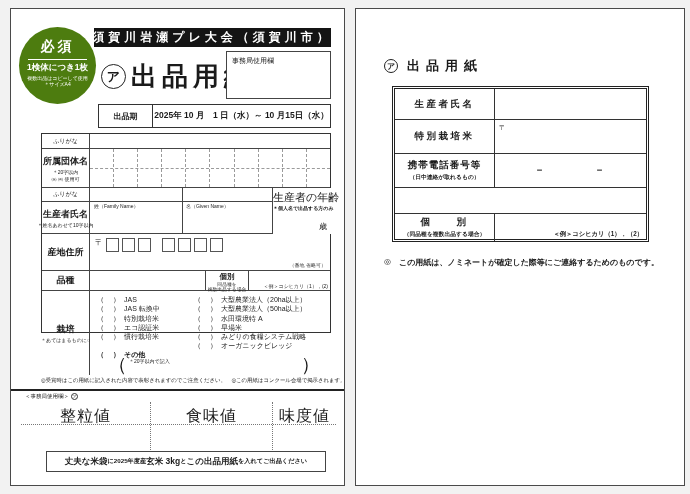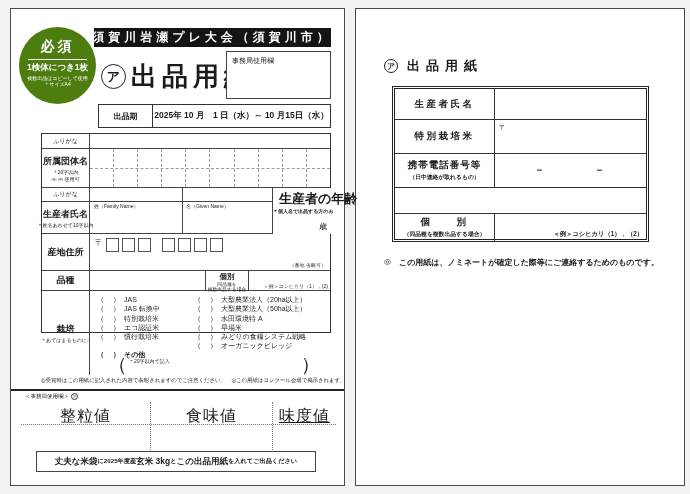--- a/index.html
+++ b/index.html
@@ -37,21 +37,21 @@
   .lab-note { font-size:5px; margin-top:1px; white-space:nowrap; }
 
   .org-grid { position:absolute; left:48px; top:0; right:0; bottom:0; display:flex; }
   .org-cell { flex:1; border-left:1px dashed #9a9a9a; }
   .org-cell:first-child { border-left:none; }
   .org-midline { position:absolute; left:48px; right:0; top:50%; border-top:1px dashed #9a9a9a; }
 
   .vline { position:absolute; top:0; bottom:0; border-left:1px solid #444; }
   .namecell-label { position:absolute; top:1px; font-size:5px; }
   .age-cell { position:absolute; left:230px; top:54px; width:59px; height:46px; border-left:1px solid #444; background:#fff; z-index:2; text-align:center; }
-  .age-title { font-size:13px; font-weight:bold; margin-top:2px; white-space:nowrap;margin-left:6px; }
+  .age-title { font-size:11px; font-weight:normal; margin-top:2px; white-space:nowrap; }
   .age-note { font-size:5px; font-weight:bold; white-space:nowrap; }
   .age-unit { position:absolute; right:4px; bottom:2px; font-size:8px; }
 
   .postal-mark { position:absolute; left:53px; top:3px; font-size:8px; }
   .postal-boxes { position:absolute; left:64px; top:4px; display:flex; }
   .pbox { width:13px; height:14px; border:1px solid #555; margin-right:3px; }
   .pgap { width:8px; }
   .addr-note { position:absolute; right:4px; bottom:2px; font-size:5px; color:#333; }
 
   .ind-cell { position:absolute; left:163px; top:0; bottom:0; width:44px; border-left:1px solid #444; border-right:1px solid #444; text-align:center; }
@@ -71,21 +71,21 @@
   .page-divider { position:absolute; left:0; top:380px; width:100%; border-top:2px solid #222; }
   .office-sec-label { position:absolute; left:14px; top:384px; font-size:5.5px; display:flex; align-items:center; }
   .mini-circle { width:7px; height:7px; border:0.5px solid #333; border-radius:50%; display:inline-flex; align-items:center; justify-content:center; font-size:4px; margin-left:2px; }
 
   .value-cols { position:absolute; left:10px; top:393px; width:315px; height:48px; display:flex; }
   .vcol { border-right:1.5px dotted #777; display:flex; justify-content:center; }
   .vcol:last-child { border-right:none; }
   .vcol-label { font-size:16px; margin-top:4px; letter-spacing:1px; }
   .vcols-hline { position:absolute; left:10px; top:415px; width:315px; border-top:1.5px dotted #777; }
 
-  .bottom-box { position:absolute; left:25px; top:442px; width:280px; height:21px; border:1px solid #444; display:flex; align-items:center; justify-content:center; white-space:nowrap; }
+  .bottom-box { position:absolute; left:35px; top:442px; width:280px; height:21px; border:1px solid #444; display:flex; align-items:center; justify-content:center; white-space:nowrap; }
   .seg-big { font-size:8.5px; font-weight:bold; }
   .seg-small { font-size:6.2px; font-weight:bold; }
 
   
   .r-title-row { position:absolute; left:28px; top:48px; display:flex; align-items:center; }
   .r-mark-circle { width:14px; height:14px; border:1px solid #222; border-radius:50%; display:flex; align-items:center; justify-content:center; font-size:8px; font-weight:bold; flex:none; }
   .r-title { font-size:13px; font-weight:bold; letter-spacing:6px; margin-left:9px; white-space:nowrap; }
 
   .r-table { position:absolute; left:36px; top:77px; width:257px; height:156px; border:3px double #222; background:#fff; }
   .r-row { display:flex; border-bottom:1px solid #333; }
@@ -252,21 +252,21 @@
     <span class="mini-circle">ア</span>
   </div>
 
   <div class="value-cols">
     <div class="vcol" style="width:130px;">
       <span class="vcol-label">整粒値</span>
     </div>
     <div class="vcol" style="width:122px;">
       <span class="vcol-label">食味値</span>
     </div>
-    <div class="vcol" style="flex:1;text-decoration:underline;">
+    <div class="vcol" style="flex:1;">
       <span class="vcol-label">味度値</span>
     </div>
   </div>
   <div class="vcols-hline"></div>
 
   <div class="bottom-box">
     <span class="seg-big">丈夫な米袋</span>
     <span class="seg-small">に</span>
     <span class="seg-small">2025年度産</span>
     <span class="seg-big">玄米 3kg</span>

